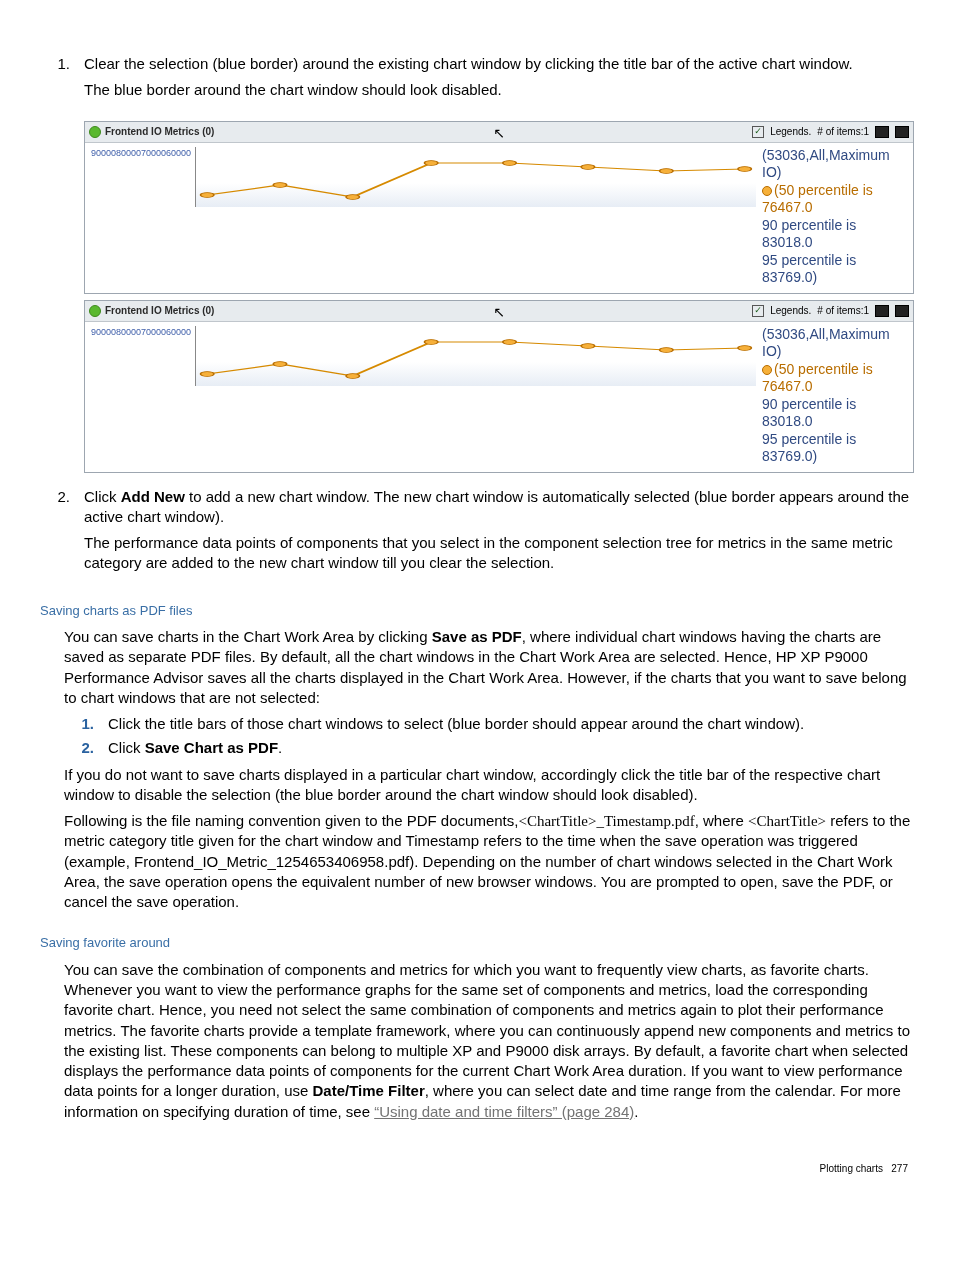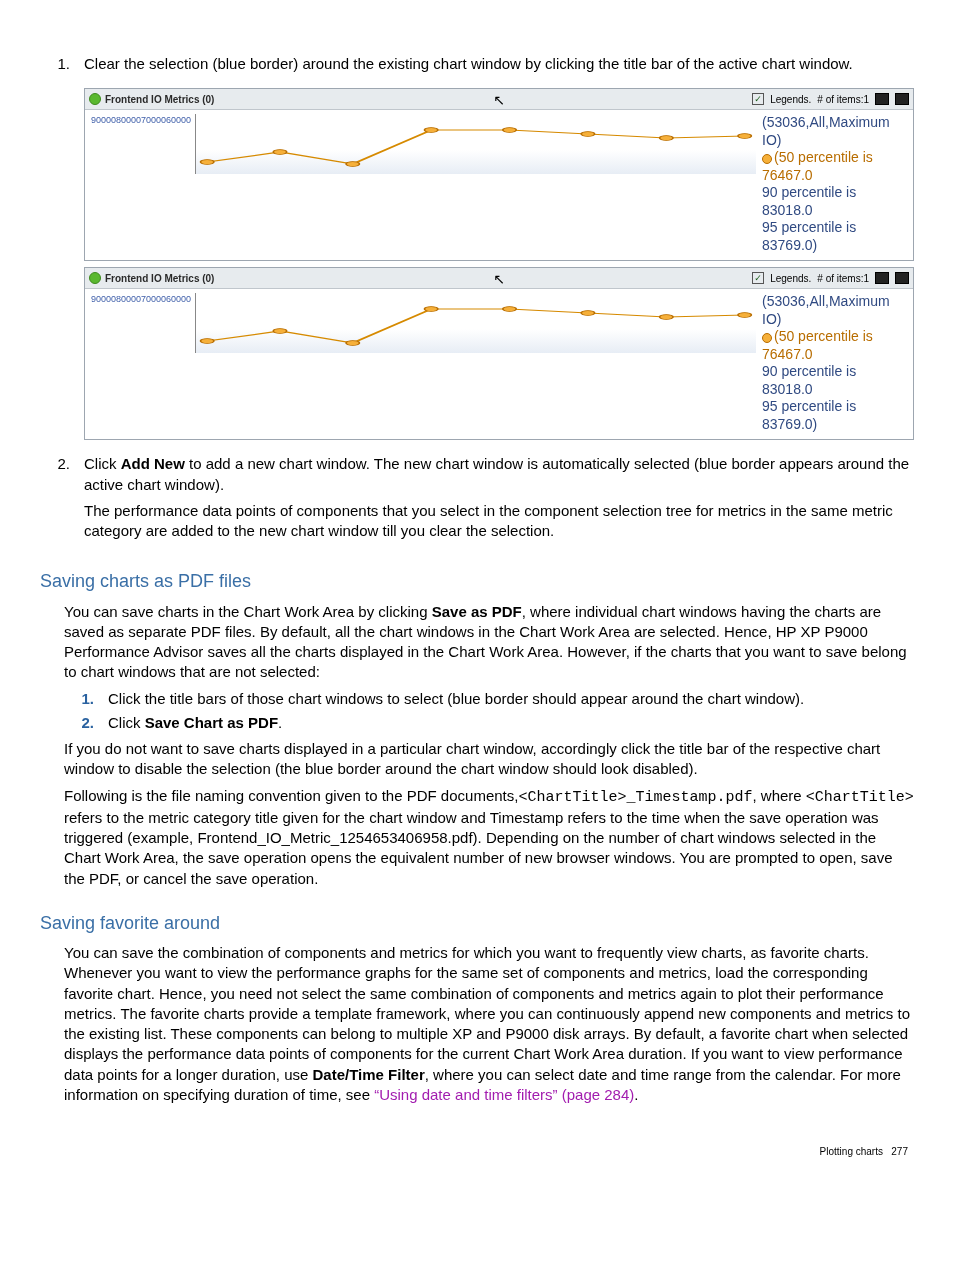--- a/index.html
+++ b/index.html
@@ -15,27 +15,27 @@
     padding: 50px 40px 40px 40px;
     box-sizing: border-box;
     line-height: 1.35;
   }
   .ol-row { display: flex; margin: 4px 0; }
   .ol-num { width: 30px; text-align: right; padding-right: 14px; flex: 0 0 auto; }
   .ol-body { flex: 1 1 auto; }
   .para { margin: 6px 0; }
   .h2 {
     color: #3a6fa6;
-    font-size: 18px;
+    font-size: 13px;
     margin: 22px 0 8px 0;
     font-weight: normal;
   }
   .bold { font-weight: bold; }
-  .code { font-family: Liberation Mono, monospace; }
-  .link { color: #a21caf; }
+  .code { font-family: Liberation Serif, serif; }
+  .link { color: #737373; text-decoration: underline; }
   .footer {
     text-align: right;
     font-size: 10px;
     margin-top: 40px;
     padding-right: 6px;
   }
   
   .figure { margin: 14px 0 14px 44px; }
   .chart-window {
     border: 1px solid #9da6b0;
@@ -117,20 +117,21 @@
 </style>
 </head>
 <body>
 
 <div class="page">
 
   <div class="ol-row">
     <div class="ol-num">1.</div>
     <div class="ol-body">
       <div>Clear the selection (blue border) around the existing chart window by clicking the title bar of the active chart window.</div>
+      <div class="para">The blue border around the chart window should look disabled.</div>
     </div>
   </div>
 
   <div class="figure">
 
     <div class="chart-window">
       <div class="cw-title">
         <div class="cw-title-left">
           <span class="status-dot"></span>
           <span class="cw-title-text">Frontend IO Metrics (0)</span>

